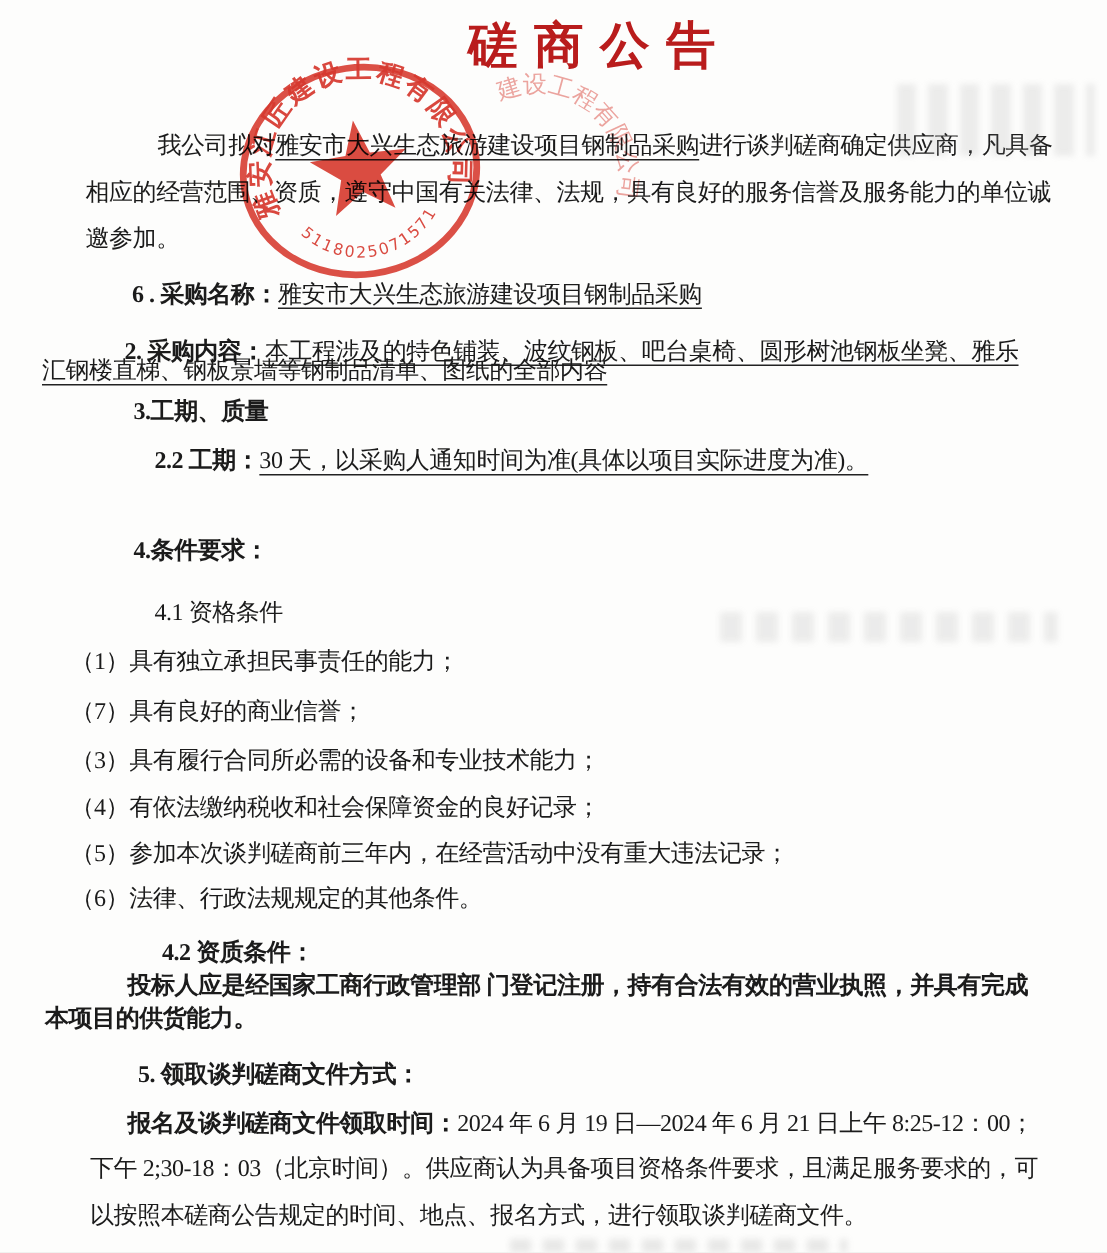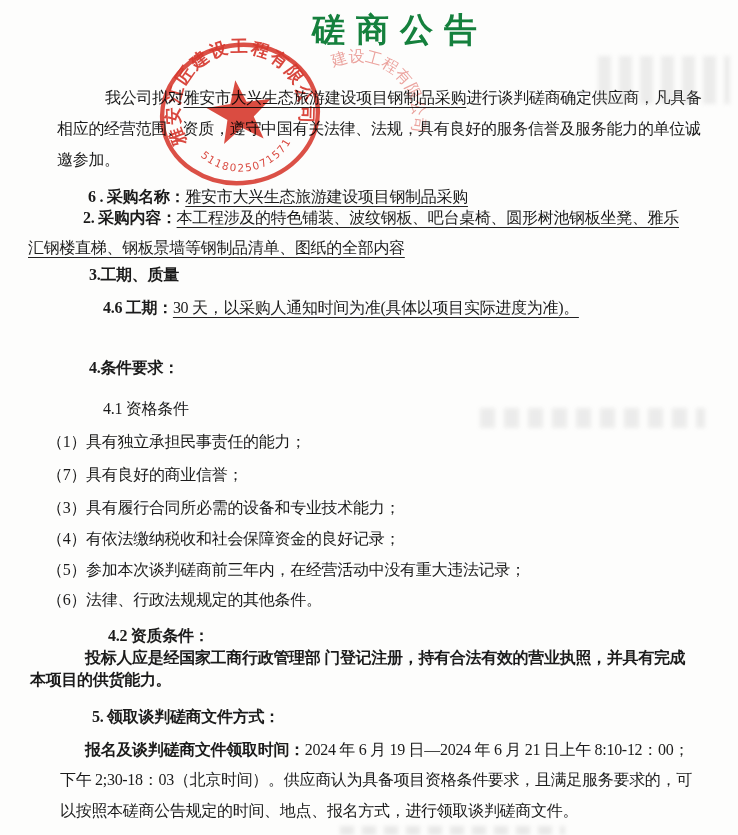--- a/index.html
+++ b/index.html
@@ -26,21 +26,21 @@
     text-underline-offset:4px;
     text-decoration-color:#222;
   }
   .title{
     position:absolute;
     top:8px;left:62px;right:0;
     text-align:center;
     font-size:33px;
     font-weight:bold;
     letter-spacing:11px;
-    color:#15803d;
+    color:#b91c1c;
   }
   .seal{
     position:absolute;
     left:150px;top:28px;
     width:310px;height:180px;
     mix-blend-mode:multiply;
     pointer-events:none;
   }
   .artifact{
     position:absolute;
@@ -65,49 +65,49 @@
   <div class="line" style="top:87px;left:105px;">
     <span>我公司拟对</span><span class="u">雅安市大兴生态旅游建设项目钢制品采购</span><span>进行谈判磋商确定供应商，凡具备</span>
   </div>
   <div class="line" style="top:118px;left:57px;">相应的经营范围、资质，遵守中国有关法律、法规，具有良好的服务信誉及服务能力的单位诚</div>
   <div class="line" style="top:149px;left:57px;">邀参加。</div>
 
   <div class="line" style="top:186px;left:88px;">
     <span class="b">6 . 采购名称：</span><span class="u">雅安市大兴生态旅游建设项目钢制品采购</span>
   </div>
 
-  <div class="line" style="top:207px;left:83px;">
+  <div class="line" style="top:224px;left:83px;">
     <span class="b">2. 采购内容：</span><span class="u">本工程涉及的特色铺装、波纹钢板、吧台桌椅、圆形树池钢板坐凳、雅乐</span>
   </div>
   <div class="line" style="top:237px;left:28px;">
     <span class="u">汇钢楼直梯、钢板景墙等钢制品清单、图纸的全部内容</span>
   </div>
 
   <div class="line b" style="top:264px;left:89px;">3.工期、质量</div>
   <div class="line" style="top:297px;left:103px;">
-    <span class="b">4.6 工期：</span><span class="u">30 天，以采购人通知时间为准(具体以项目实际进度为准)。</span>
+    <span class="b">2.2 工期：</span><span class="u">30 天，以采购人通知时间为准(具体以项目实际进度为准)。</span>
   </div>
 
   <div class="line b" style="top:357px;left:89px;">4.条件要求：</div>
   <div class="line" style="top:398px;left:103px;">4.1 资格条件</div>
 
   <div class="line" style="top:431px;left:47px;">（1）具有独立承担民事责任的能力；</div>
   <div class="line" style="top:464px;left:47px;">（7）具有良好的商业信誉；</div>
   <div class="line" style="top:497px;left:47px;">（3）具有履行合同所必需的设备和专业技术能力；</div>
   <div class="line" style="top:528px;left:47px;">（4）有依法缴纳税收和社会保障资金的良好记录；</div>
   <div class="line" style="top:559px;left:47px;">（5）参加本次谈判磋商前三年内，在经营活动中没有重大违法记录；</div>
   <div class="line" style="top:589px;left:47px;text-align:center;">（6）法律、行政法规规定的其他条件。</div>
 
   <div class="line b" style="top:625px;left:108px;">4.2 资质条件：</div>
   <div class="line b" style="top:669px;left:30px;">本项目的供货能力。</div>
   <div class="line b" style="top:647px;left:85px;">投标人应是经国家工商行政管理部 门登记注册，持有合法有效的营业执照，并具有完成</div>
 
   <div class="line b" style="top:706px;left:92px;">5. 领取谈判磋商文件方式：</div>
   <div class="line" style="top:739px;left:85px;">
-    <span class="b">报名及谈判磋商文件领取时间：</span><span>2024 年 6 月 19 日—2024 年 6 月 21 日上午 8:10-12：00；</span>
+    <span class="b">报名及谈判磋商文件领取时间：</span><span>2024 年 6 月 19 日—2024 年 6 月 21 日上午 8:25-12：00；</span>
   </div>
   <div class="line" style="top:769px;left:60px;">下午 2;30-18：03（北京时间）。供应商认为具备项目资格条件要求，且满足服务要求的，可</div>
   <div class="line" style="top:800px;left:60px;">以按照本磋商公告规定的时间、地点、报名方式，进行领取谈判磋商文件。</div>
 
   <svg class="seal" viewBox="0 0 310 180">
 
     <g transform="translate(205,90) rotate(80)" opacity="0.45">
       <defs>
         <path id="ghostArc" d="M -52 18 A 56 56 0 1 1 52 18" fill="none"></path>
       </defs>

